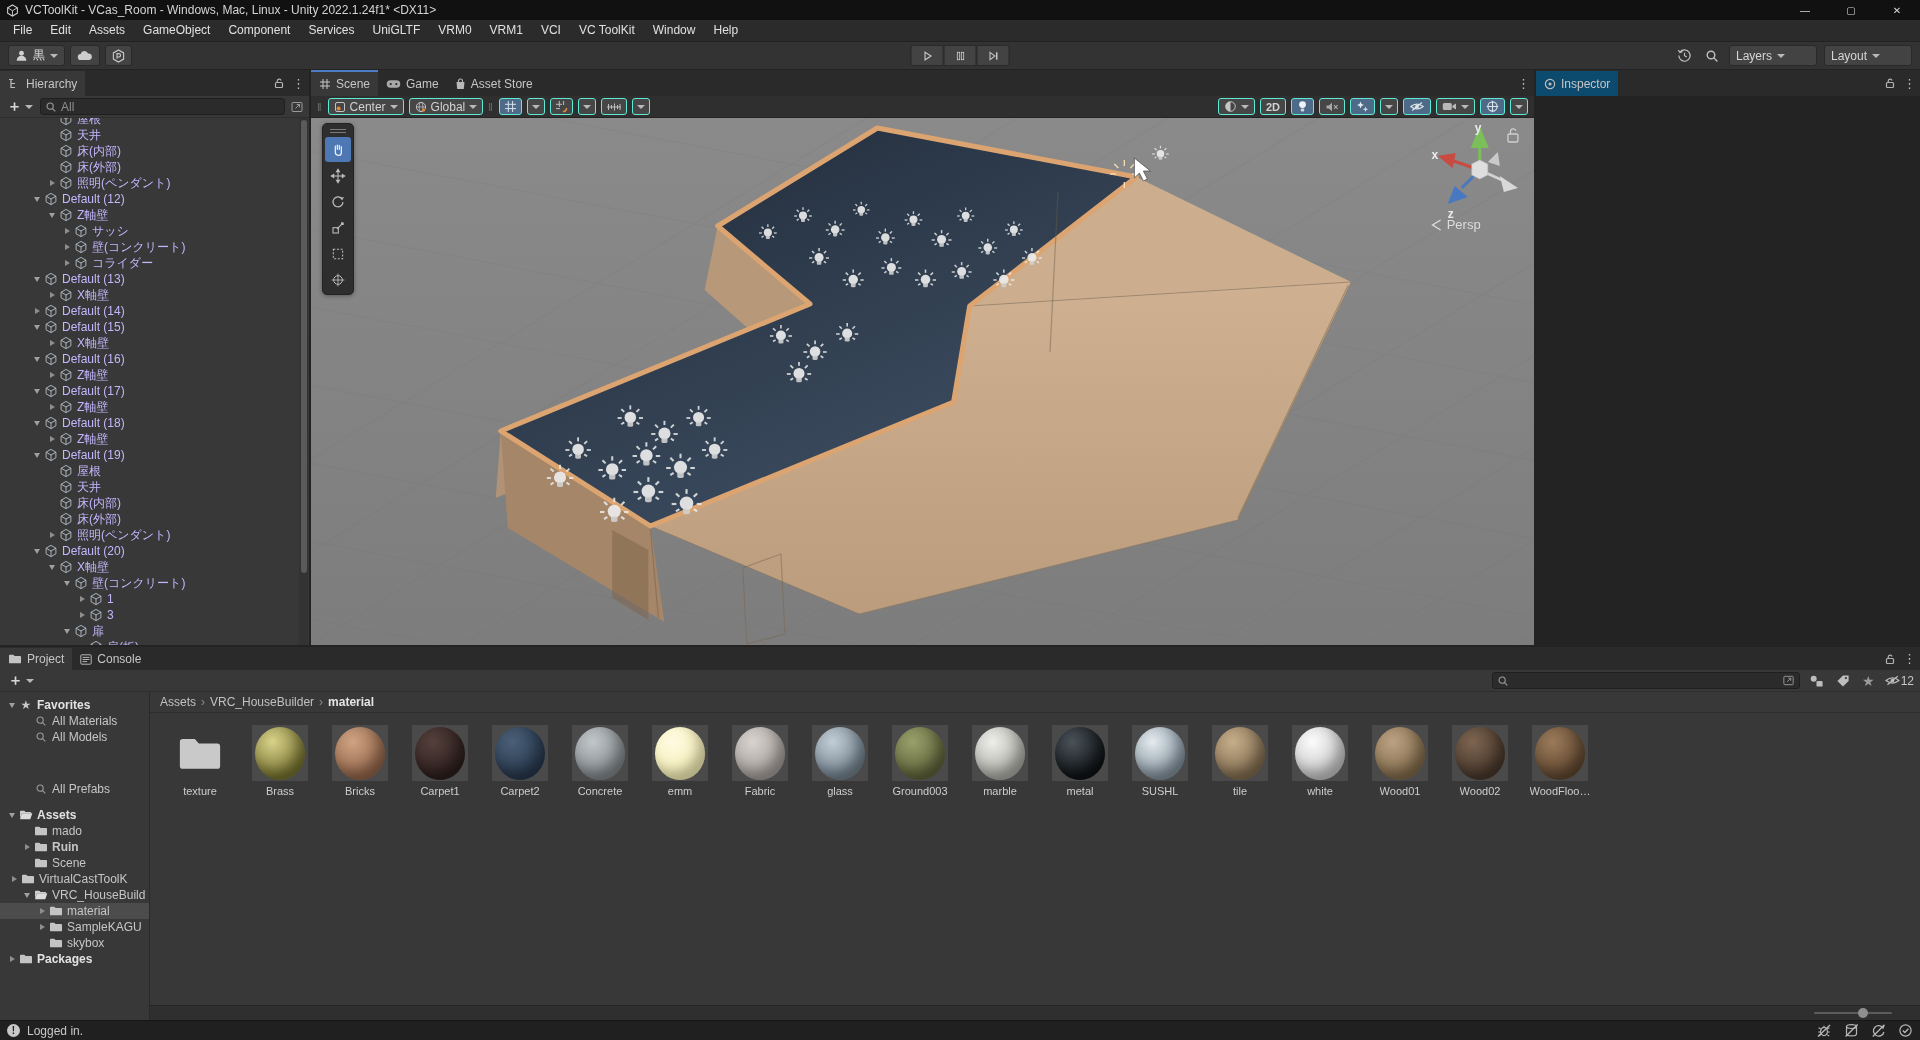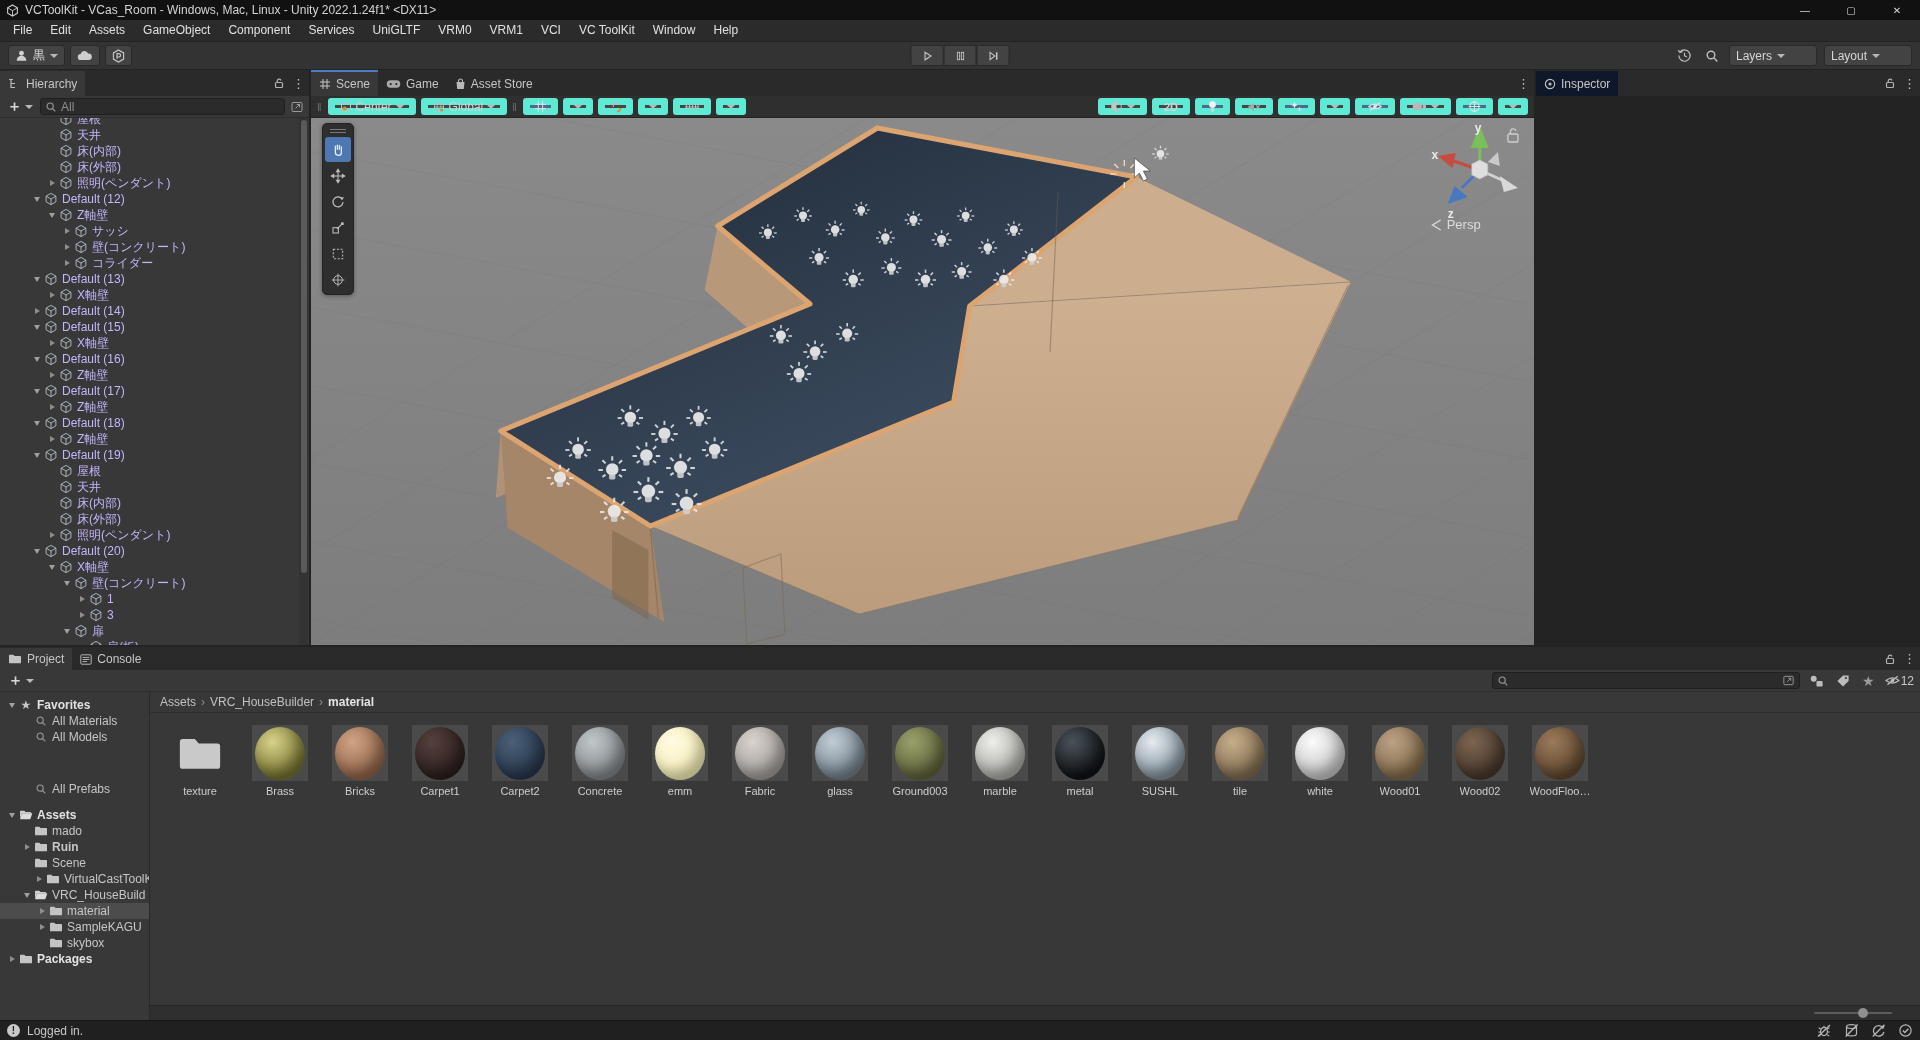--- a/index.html
+++ b/index.html
@@ -46,21 +46,21 @@
   .trow.partial{margin-top:-7px}
   .arrow{width:13px;height:16px;position:relative;flex:none}
   .arrow.c::before{content:"";position:absolute;left:4px;top:4.5px;border-left:5px solid #8e8e8e;border-top:3.5px solid transparent;border-bottom:3.5px solid transparent}
   .arrow.e::before{content:"";position:absolute;left:2.5px;top:6px;border-top:5px solid #a0a0a0;border-left:3.5px solid transparent;border-right:3.5px solid transparent}
   .cubeicon{width:14px;height:14px;margin-right:4px;flex:none}
   .vscroll{position:absolute;right:1px;top:0;width:9px;height:100%;background:#333333}
   .vthumb{position:absolute;left:1.5px;top:2px;width:6px;height:86%;background:#5a5a5a;border-radius:3px}
   
   .center-panel{flex:1;display:flex;flex-direction:column;background:#383838;min-width:0}
   .scene-toolbar{height:22px;background:#2f2f2f;border-bottom:1px solid #232323;display:flex;align-items:center;padding:0 6px;gap:5px}
-  .sbtn{background:#464646;border:7px solid #5eead4;border-radius:3px;height:17px;display:flex;align-items:center;padding:0 5px;gap:4px;color:#d2d2d2}
+  .sbtn{background:#464646;border:1px solid #5eead4;border-radius:3px;height:17px;display:flex;align-items:center;padding:0 5px;gap:4px;color:#d2d2d2}
   .sbtn.on{background:#4d6b88}
   .sbtn.narrow{padding:0 4px}
   .grip{color:#6e6e6e;letter-spacing:1px;font-size:11px}
   .st-right{margin-left:auto;display:flex;gap:5px;align-items:center}
   .viewport{flex:1;position:relative;background:#838383;overflow:hidden}
   .viewport > svg{position:absolute;inset:0;width:100%;height:100%}
   
   .scene-tools{position:absolute;left:11px;top:5px;width:32px;background:#2e2e2e;border:1px solid #232323;border-radius:5px;padding:2px;display:flex;flex-direction:column;gap:1px;box-shadow:0 1px 4px rgba(0,0,0,.35)}
   .handle{height:10px;display:flex;flex-direction:column;justify-content:center;gap:2px;align-items:center}
   .handle i{display:block;width:16px;height:1px;background:#7a7a7a}
@@ -849,21 +849,21 @@
             <line x1="12" y1="2.5" x2="12" y2="21.5" stroke="#bdbdbd" stroke-width="1.3"></line>
             <line x1="2.5" y1="12" x2="21.5" y2="12" stroke="#bdbdbd" stroke-width="1.3"></line>
           </svg>
         </div>
       </div>
     </div>
   </div>
 
   <div class="inspector-panel">
     <div class="tabstrip">
-      <div class="tab active" style="background:#0f172a">
+      <div class="tab active" style="background:#0c4a6e">
         <svg width="12" height="12" viewBox="0 0 12 12">
           <circle cx="6" cy="6" r="4.6" fill="none" stroke="#bdbdbd" stroke-width="1.2"></circle>
           <circle cx="6" cy="6" r="1.6" fill="#bdbdbd"></circle>
         </svg>
         <span>Inspector</span>
       </div>
       <div class="strip-right">
         <svg width="12" height="12" viewBox="0 0 12 12">
           <rect x="2.5" y="5.5" width="7" height="5" rx="1" fill="none" stroke="#b2b2b2" stroke-width="1.2"></rect>
           <path d="M4.2 5.5 V4 a2 2 0 0 1 3.9 -0.5" fill="none" stroke="#b2b2b2" stroke-width="1.2"></path>
@@ -1008,21 +1008,21 @@
         </div>
         <div class="prow" style="padding-left: 21px;">
           <span class="arrow "></span>
           <span class="sideicon">
             <svg viewBox="0 0 16 14" width="14" height="12">
               <path d="M1 3 a1 1 0 0 1 1 -1 h4 l1.5 1.5 H14 a1 1 0 0 1 1 1 V11 a1 1 0 0 1 -1 1 H2 a1 1 0 0 1 -1 -1 Z" fill="#c4c4c4"></path>
             </svg>
           </span>
           <span class="lbl">Scene</span>
         </div>
-        <div class="prow" style="padding-left: 33px;">
+        <div class="prow" style="padding-left: 8px;">
           <span class="arrow c"></span>
           <span class="sideicon">
             <svg viewBox="0 0 16 14" width="14" height="12">
               <path d="M1 3 a1 1 0 0 1 1 -1 h4 l1.5 1.5 H14 a1 1 0 0 1 1 1 V11 a1 1 0 0 1 -1 1 H2 a1 1 0 0 1 -1 -1 Z" fill="#c4c4c4"></path>
             </svg>
           </span>
           <span class="lbl">VirtualCastToolK</span>
         </div>
         <div class="prow" style="padding-left: 21px;">
           <span class="arrow e"></span>

